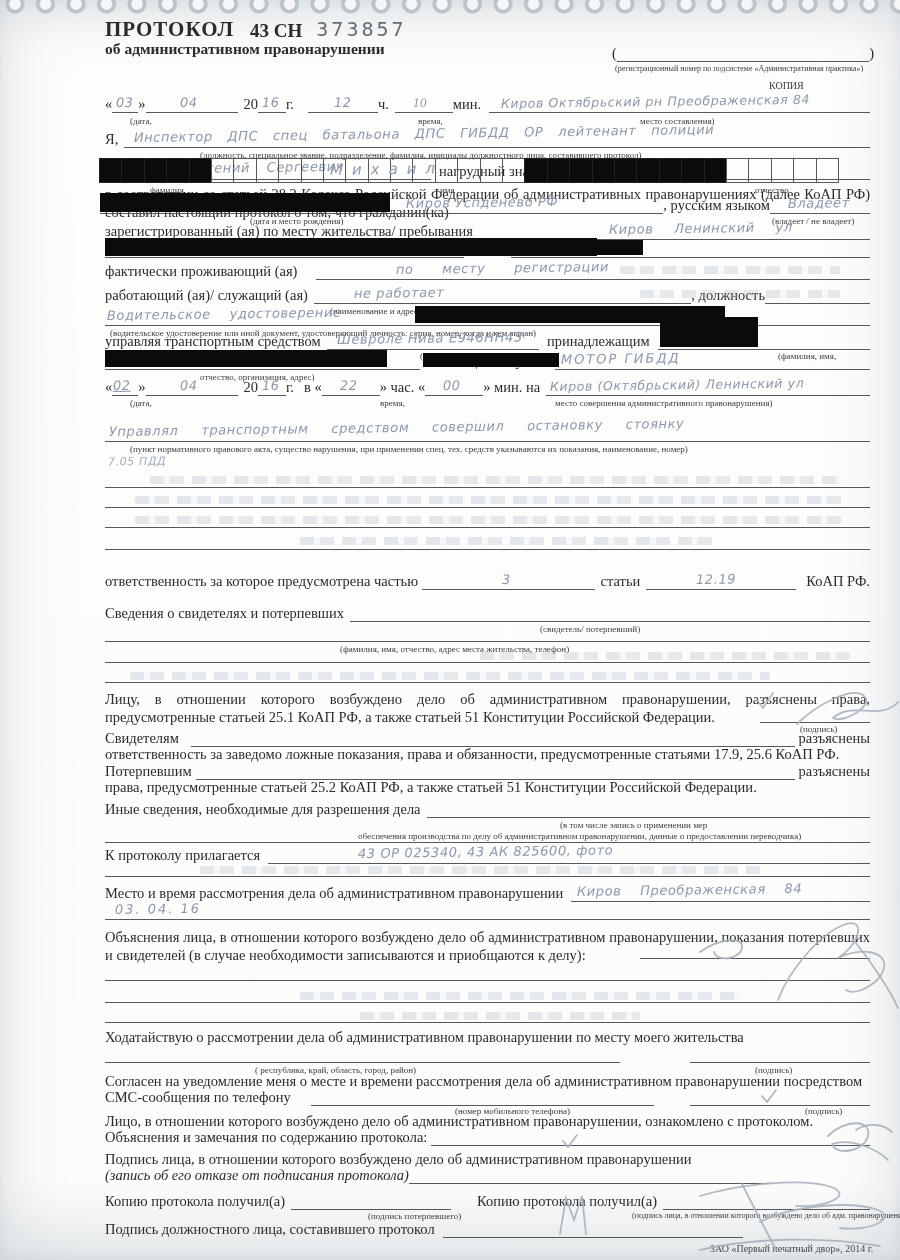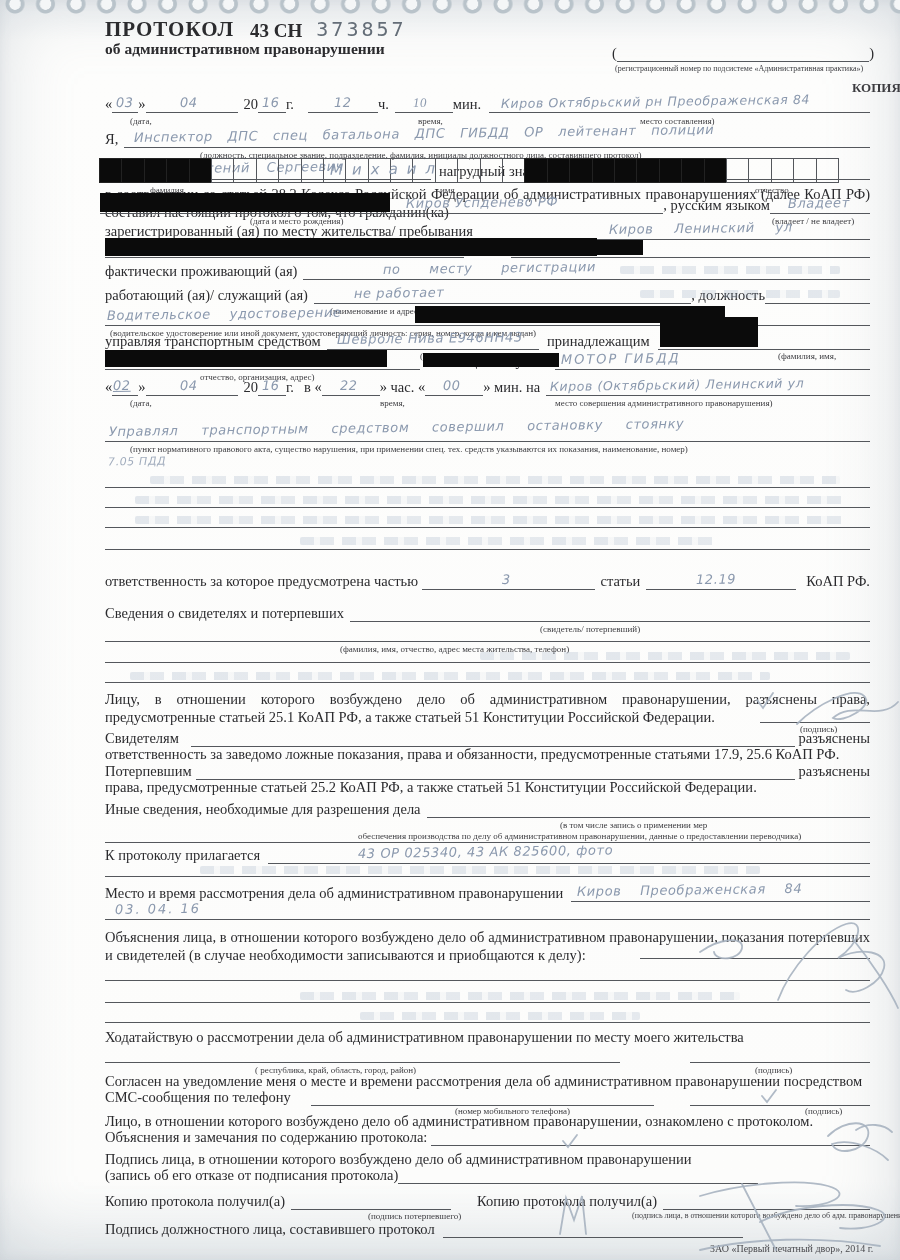--- a/index.html
+++ b/index.html
@@ -48,21 +48,21 @@
   </div>
   <div class="r b" style="left:105px;top:39px;font-size:15.5px;">
     <span class="p">об административном правонарушении</span>
   </div>
   <div class="r" style="left:612px;top:44px;width:262px;">
     <span class="p">(</span>
     <span class="fill"></span>
     <span class="p">)</span>
   </div>
   <div class="c c2" style="left:615px;top:64px;">(регистрационный номер по подсистеме «Административная практика»)</div>
-  <div class="c" style="left:852px;top:80px;font-size:13px;font-weight:bold;">КОПИЯ</div>
+  <div class="c" style="left:769px;top:80px;font-size:10px;">КОПИЯ</div>
 
   <div class="r" style="left:105px;top:95px;width:765px;">
     <span class="p">«</span>
     <span class="u" style="width:26px;">
         <i class="ink" style="left:4px;">03</i>
       </span>
     <span class="p">»</span>
     <span class="u" style="width:92px;">
         <i class="ink" style="left:34px;">04</i>
       </span>
@@ -174,21 +174,21 @@
     <span class="fill" style="max-width:530px;">
         <span class="redact" style="left:0;bottom:1px;width:492px;height:18px;"></span>
       </span>
     <span class="p" style="margin:0 8px 0 12px;">тел.:</span>
     <span class="fill">
         <span class="redact" style="left:6px;bottom:2px;width:126px;height:15px;"></span>
       </span>
   </div>
 
   <div class="r" style="left:105px;top:262px;width:765px;">
-    <span class="p" style="margin-right:6px;">фактически проживающий (ая)</span>
+    <span class="p" style="margin-right:19px;">фактически проживающий (ая)</span>
     <span class="fill">
         <i class="ink" style="left:80px;word-spacing:24px;">по  месту  регистрации</i>
       </span>
   </div>
 
   <div class="r" style="left:105px;top:286px;width:765px;">
     <span class="p" style="margin-right:6px;">работающий (ая)/ служащий (ая)</span>
     <span class="fill">
         <i class="ink" style="left:40px;">не работает</i>
       </span>
@@ -390,21 +390,21 @@
 
   <div class="r" style="left:105px;top:1128px;width:765px;">
     <span class="p" style="margin-right:4px;">Объяснения и замечания по содержанию протокола:</span>
     <span class="fill"></span>
   </div>
 
   <div class="r" style="left:105px;top:1150px;width:765px;">
     <span class="p">Подпись лица, в отношении которого возбуждено дело об административном правонарушении</span>
   </div>
   <div class="r" style="left:105px;top:1166px;width:765px;">
-    <span class="p" style="">(запись об его отказе от подписания протокола)</span>
+    <span class="p" style="font-style:italic;">(запись об его отказе от подписания протокола)</span>
     <span class="fill" style="max-width:360px;"></span>
   </div>
 
   <div class="r" style="left:105px;top:1192px;width:765px;">
     <span class="p" style="margin-right:6px;">Копию протокола получил(а)</span>
     <span class="u" style="width:160px;"></span>
     <span class="p" style="margin:0 6px 0 26px;">Копию протокола получил(а)</span>
     <span class="fill"></span>
   </div>
   <div class="c" style="left:335px;top:1211px;padding-left:33px;">(подпись  потерпевшего)</div>

